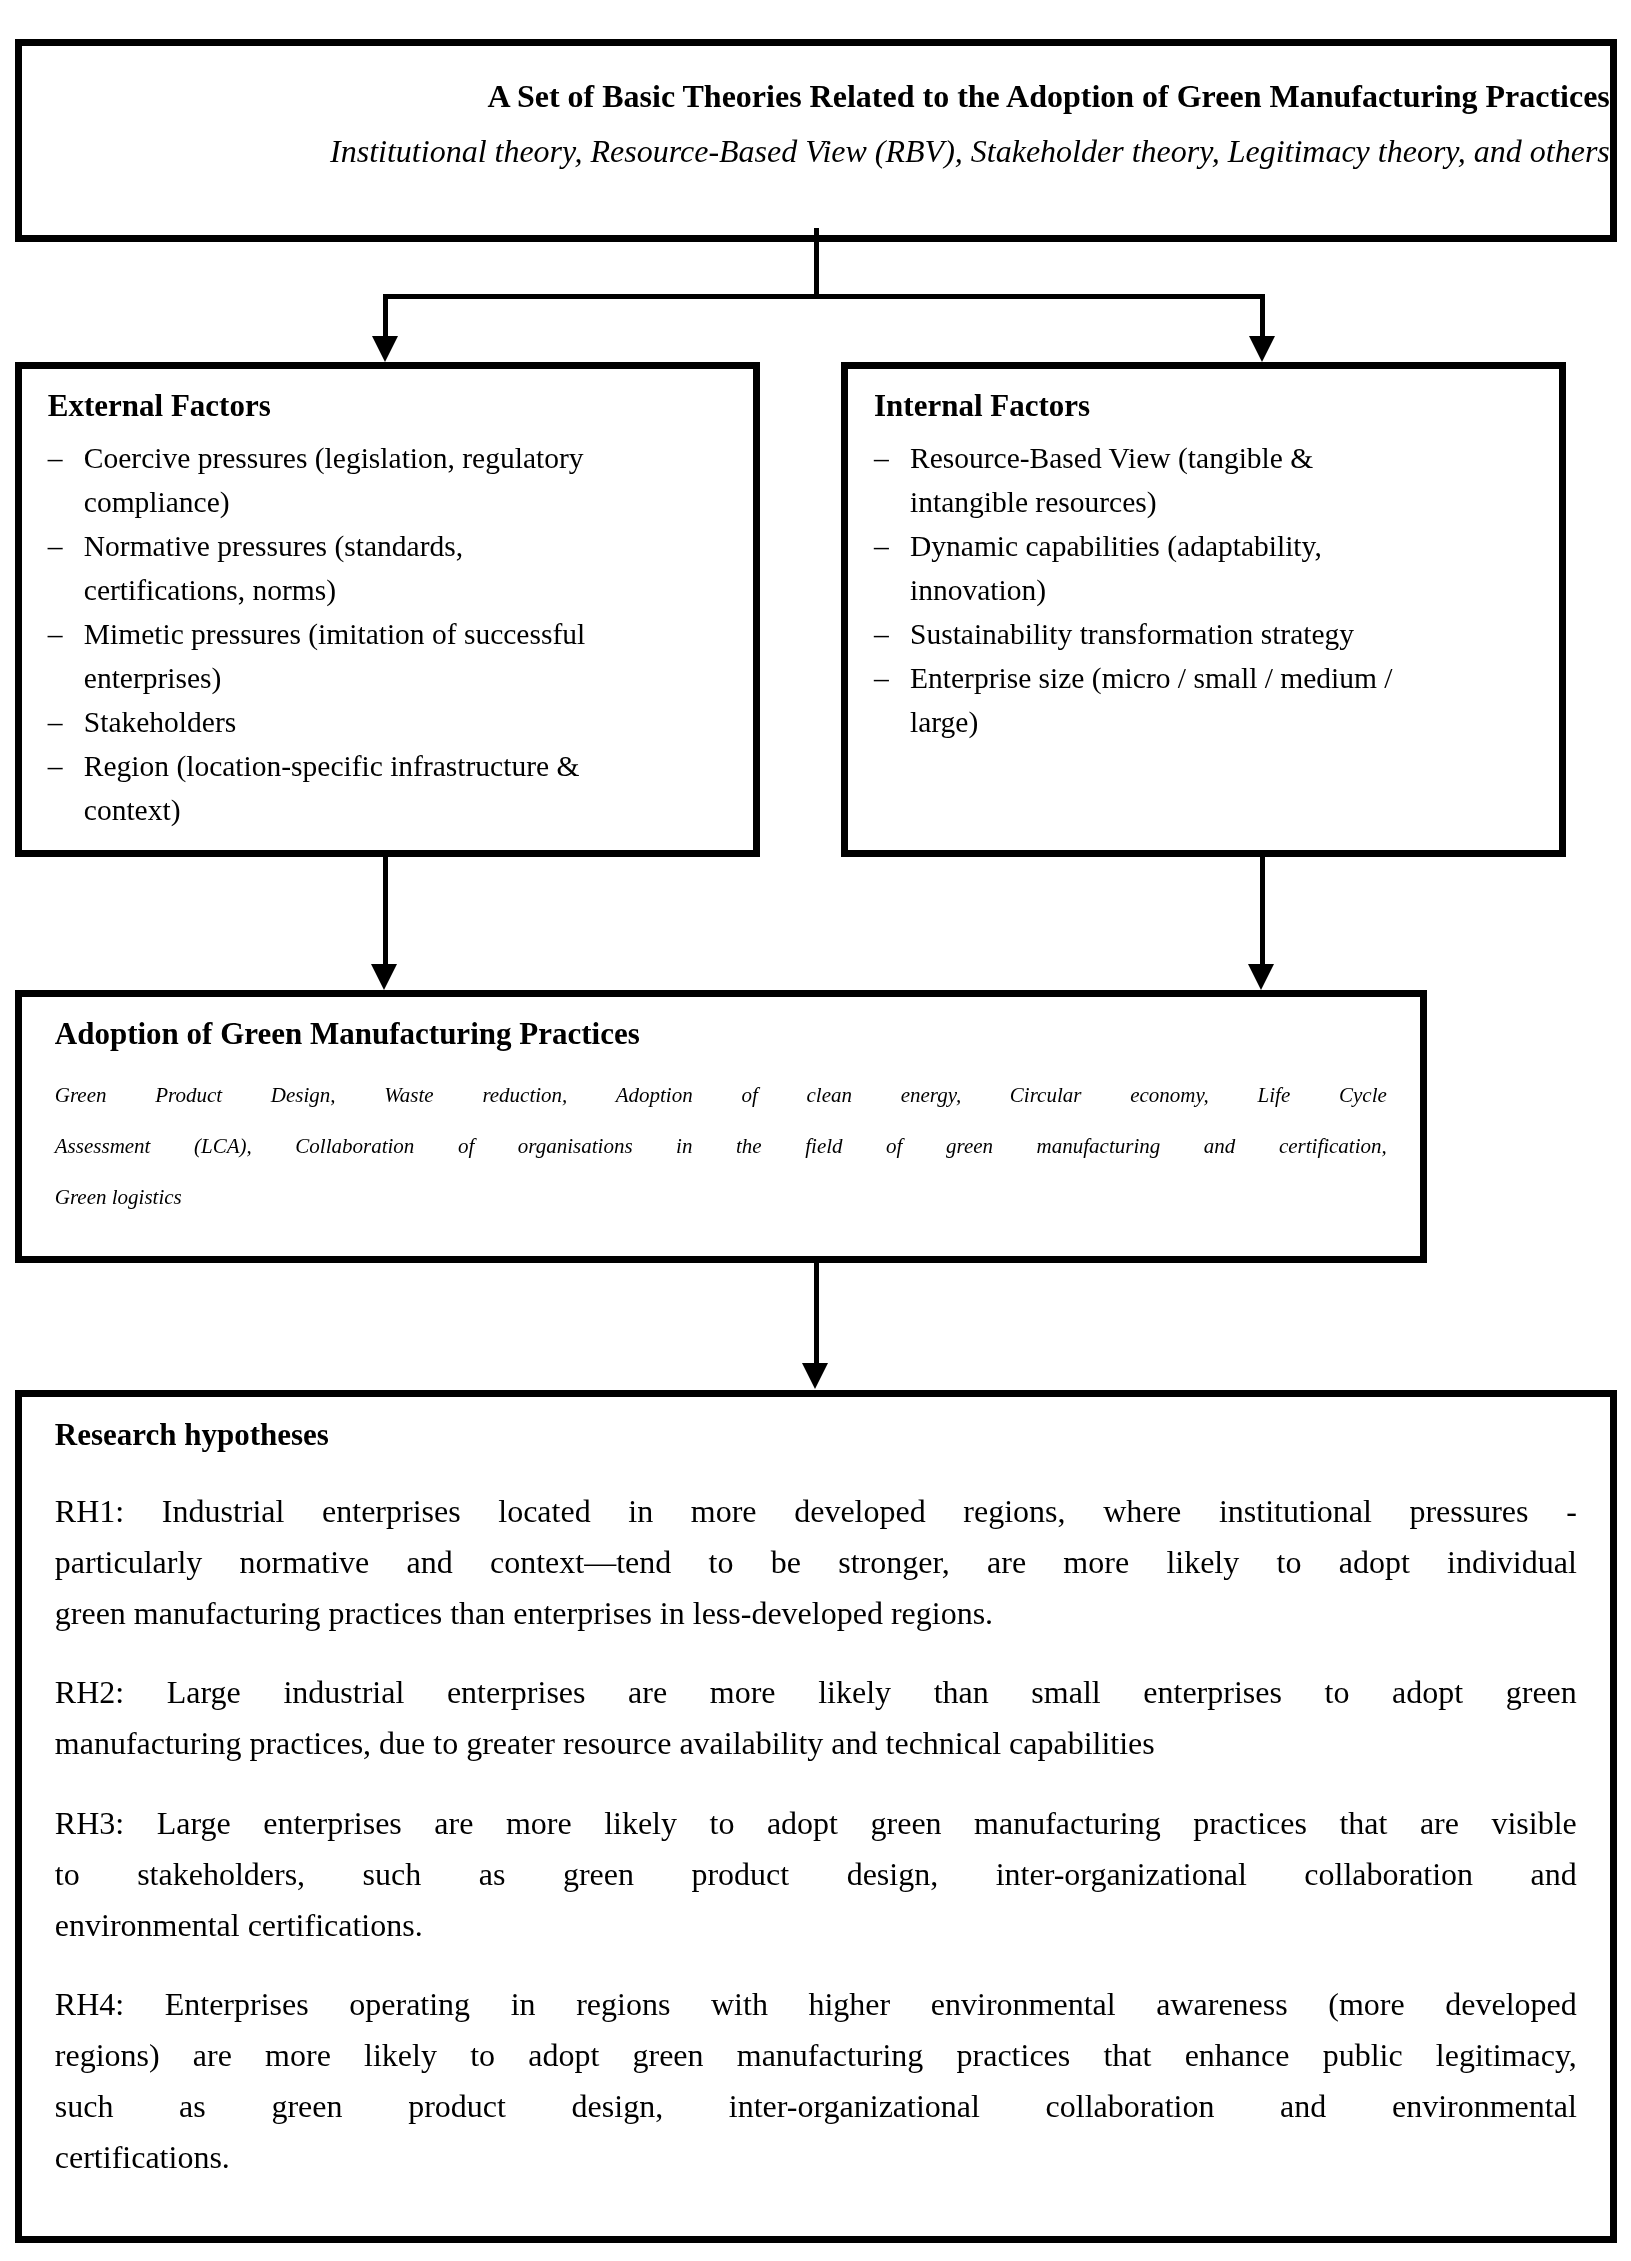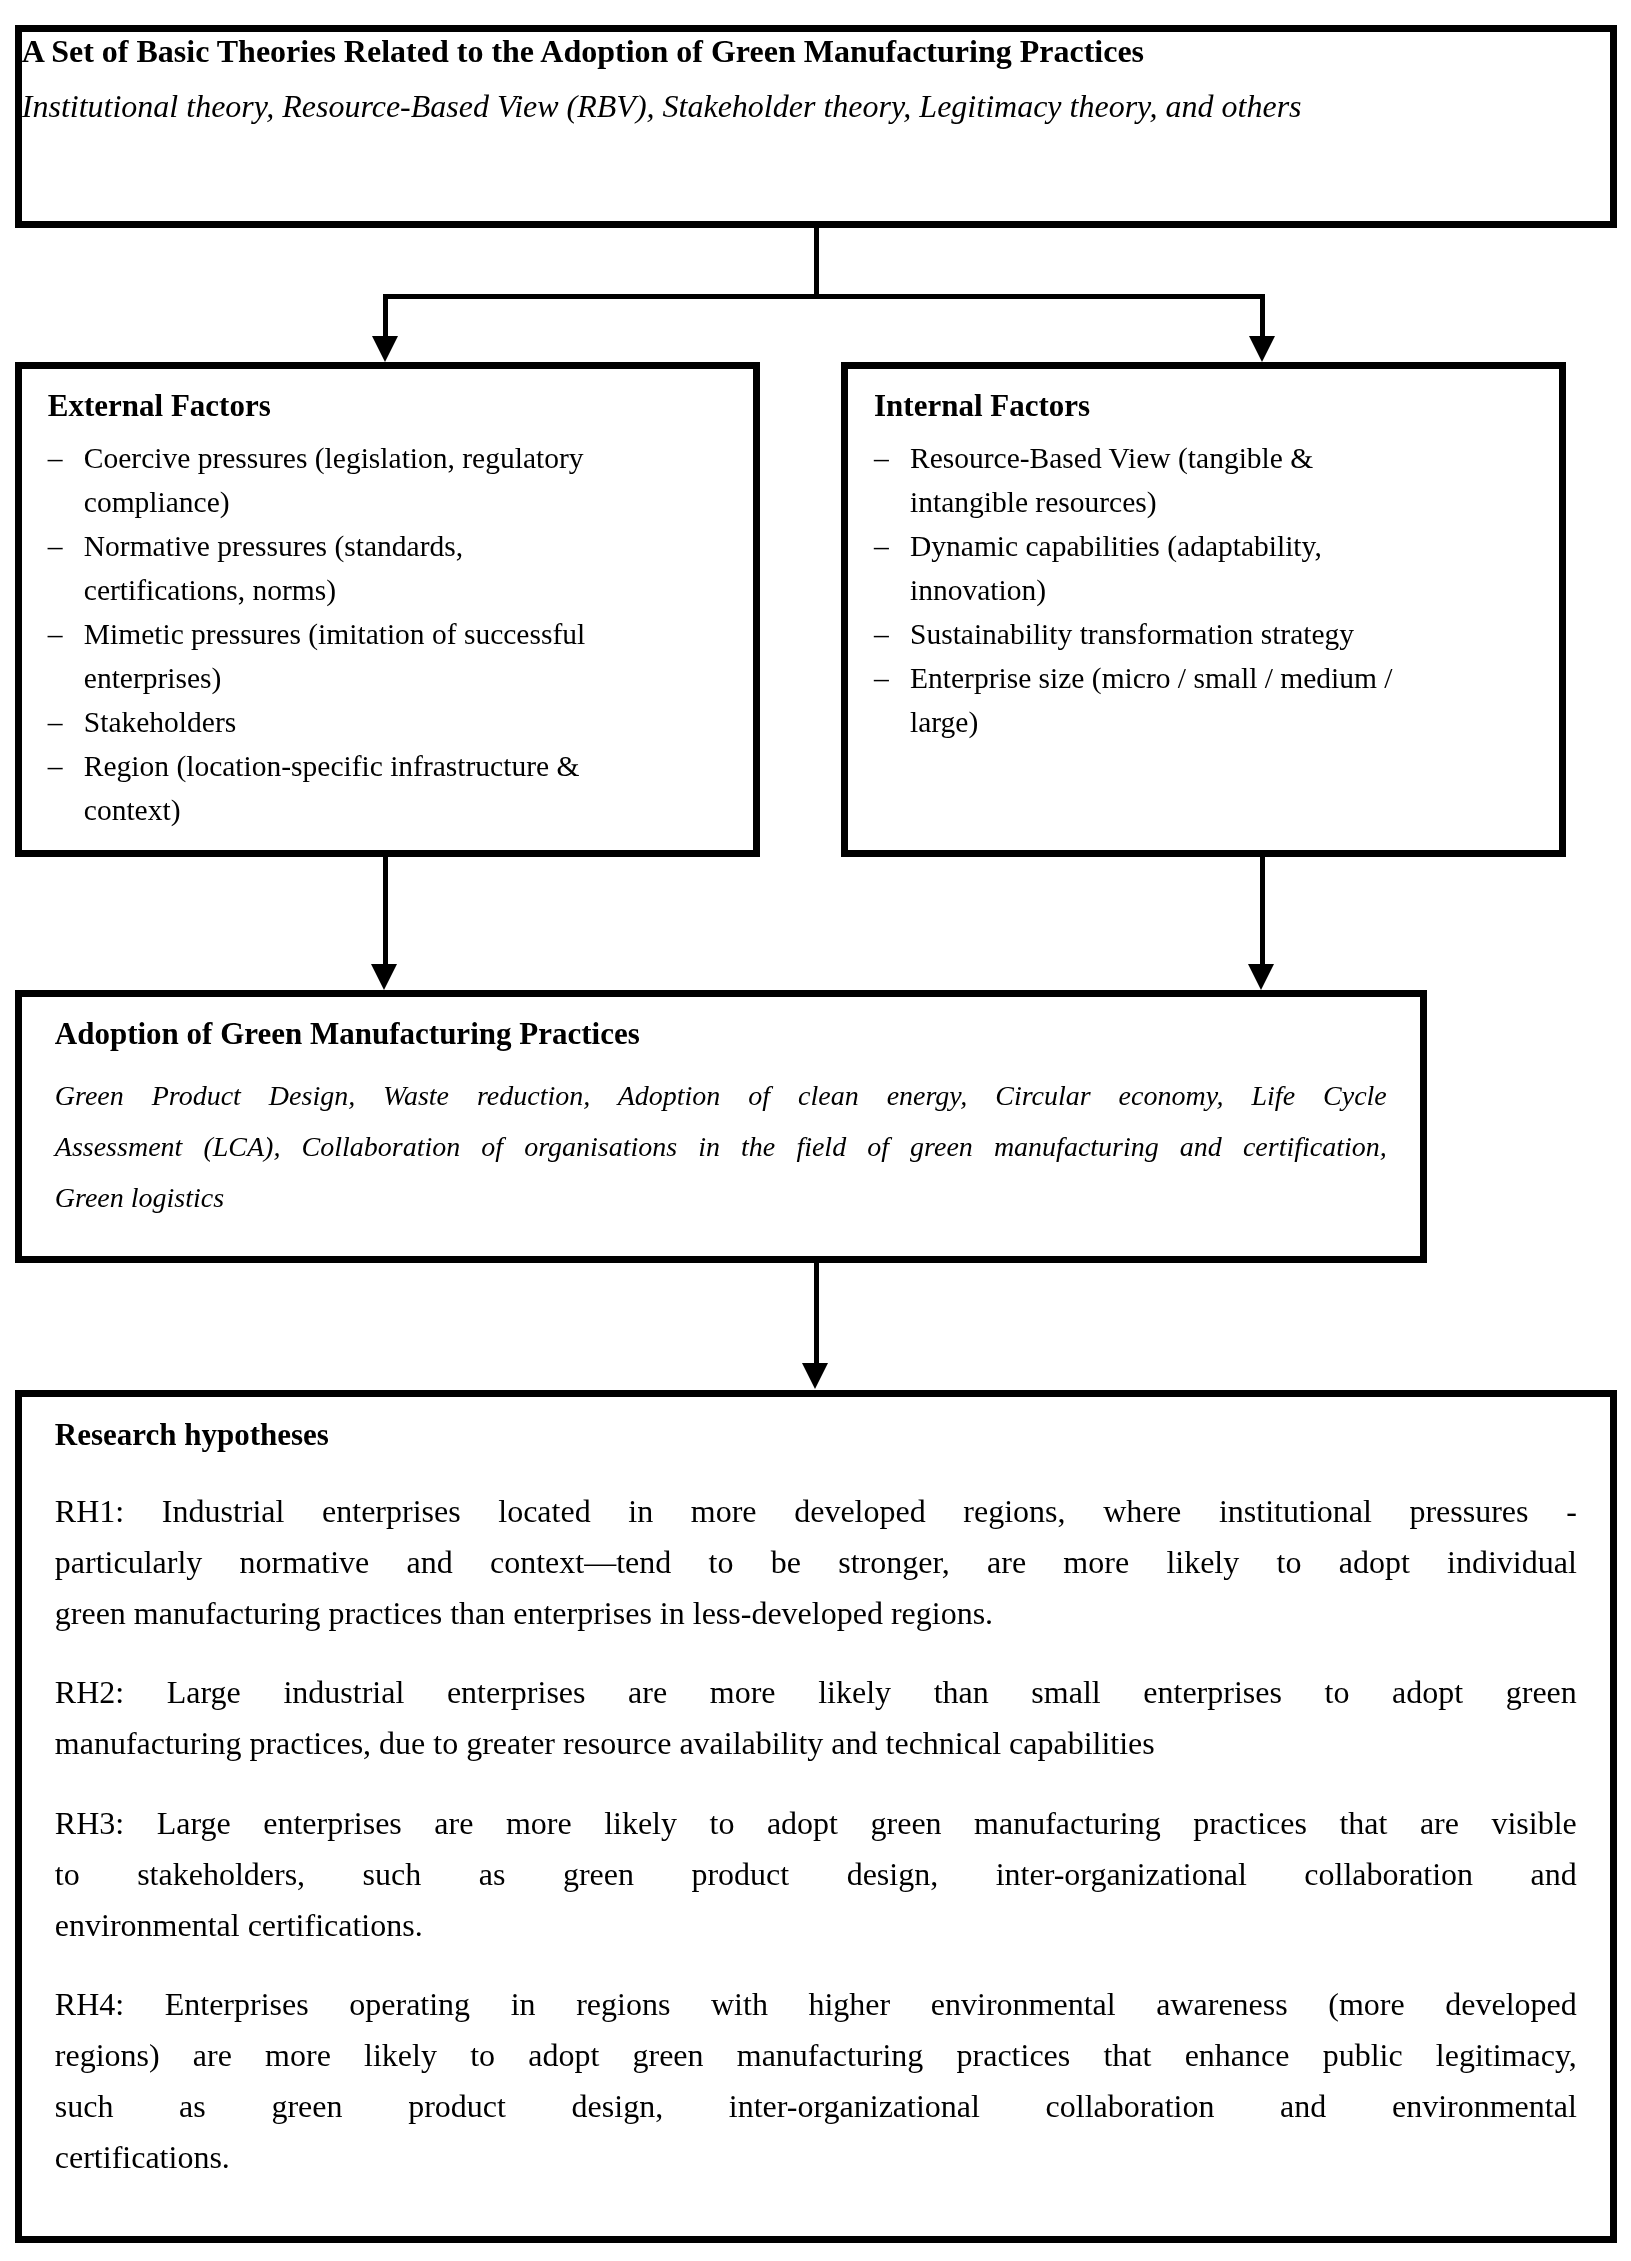--- a/index.html
+++ b/index.html
@@ -8,36 +8,36 @@
     font-family:"Liberation Serif",serif;color:#000;overflow:hidden;
   }
   .box{position:absolute;border:7.1px solid #000;background:#fff;box-sizing:border-box;}
   .vline{position:absolute;background:#000;width:4.9px;}
   .hline{position:absolute;background:#000;height:4.9px;}
   .arrowhead{position:absolute;width:0;height:0;
     border-left:13.7px solid transparent;border-right:13.7px solid transparent;
     border-top:26px solid #000;}
   .box-title{font-weight:bold;text-align:left;font-size:31px;line-height:44px;}
   
-  #theories-box{left:14.8px;top:25px;width:1602px;height:203px;text-align:left;}
+  #theories-box{left:14.8px;top:39px;width:1602px;height:203px;padding-top:31px;text-align:right;}
   #theories-title{font-weight:bold;font-size:32px;line-height:39px;}
   #theories-subtitle{font-style:italic;font-size:32px;line-height:39px;margin-top:16.4px;}
   
   #external-box{left:14.8px;top:362px;width:745px;height:495px;padding:15.3px 16.4px 0 26px;}
   #internal-box{left:841px;top:362px;width:725px;height:495px;padding:15.3px 33px 0 26px;}
   .factor-title{margin-bottom:7.7px;}
   .factor-list{font-size:29.5px;line-height:44px;}
   .item{display:flex;}
   .dash{flex:none;width:36px;}
   .itext{flex:1;white-space:pre-line;}
   .bold-item .itext{font-weight:normal;}
   
   #adoption-box{left:14.8px;top:990px;width:1412px;height:273px;padding:15.3px 33px 0 33px;}
   #adoption-title{margin-bottom:14.2px;}
-  #adoption-body{font-style:italic;font-size:28px;line-height:51px;}
+  #adoption-body{font-style:italic;font-size:21px;line-height:51px;}
   
   #research-box{left:14.8px;top:1390px;width:1602px;height:853px;padding:16.4px 33px 0 33px;}
   .para{margin-top:28.4px;font-size:32px;line-height:51px;}
   .jline{text-align:justify;text-align-last:justify;}
   .jline:last-child{text-align-last:left;}
 </style>
 </head>
 <body>
 
 <div id="page">

